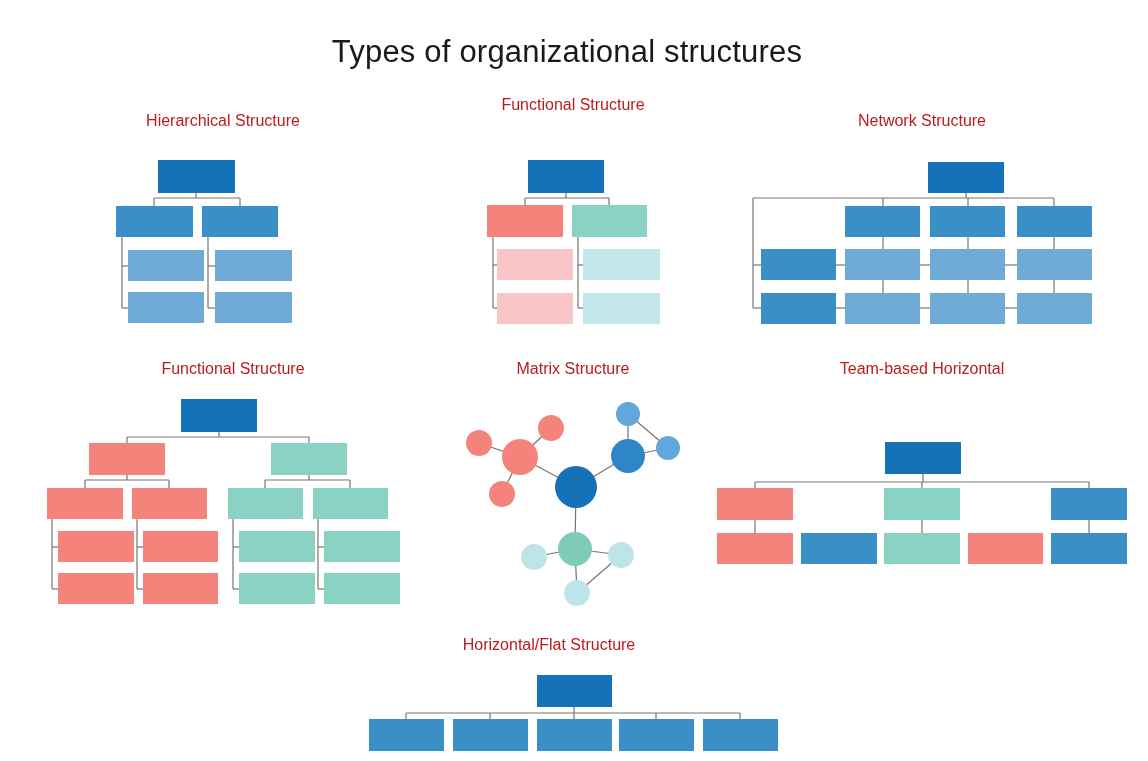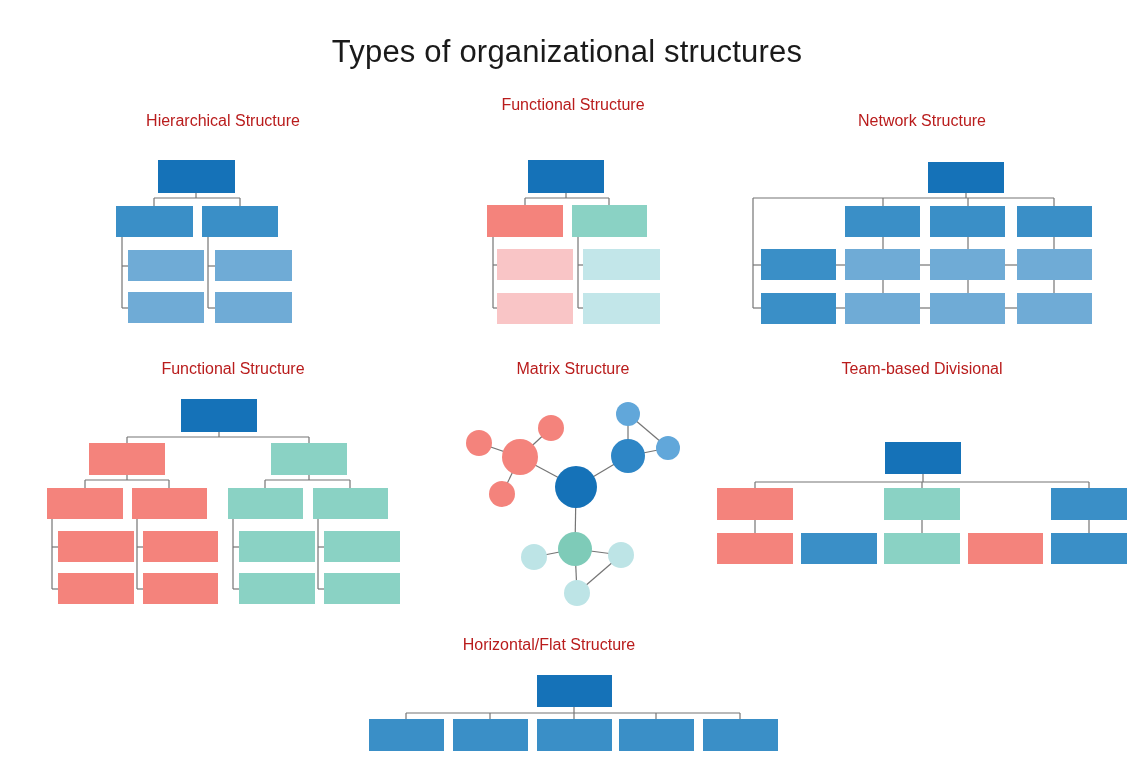--- a/index.html
+++ b/index.html
@@ -196,19 +196,19 @@
   <div>
     <div class="panel-label" style="left:922px;top:112px">Network Structure</div>
   </div>
   <div>
     <div class="panel-label" style="left:233px;top:360px">Functional Structure</div>
   </div>
   <div>
     <div class="panel-label" style="left:573px;top:360px">Matrix Structure</div>
   </div>
   <div>
-    <div class="panel-label" style="left:922px;top:360px">Team-based Divisional</div>
+    <div class="panel-label" style="left:922px;top:360px">Team-based Horizontal</div>
   </div>
   <div>
     <div class="panel-label" style="left:549px;top:636px">Horizontal/Flat Structure</div>
   </div>
 
 </div>
 
 </body></html>

